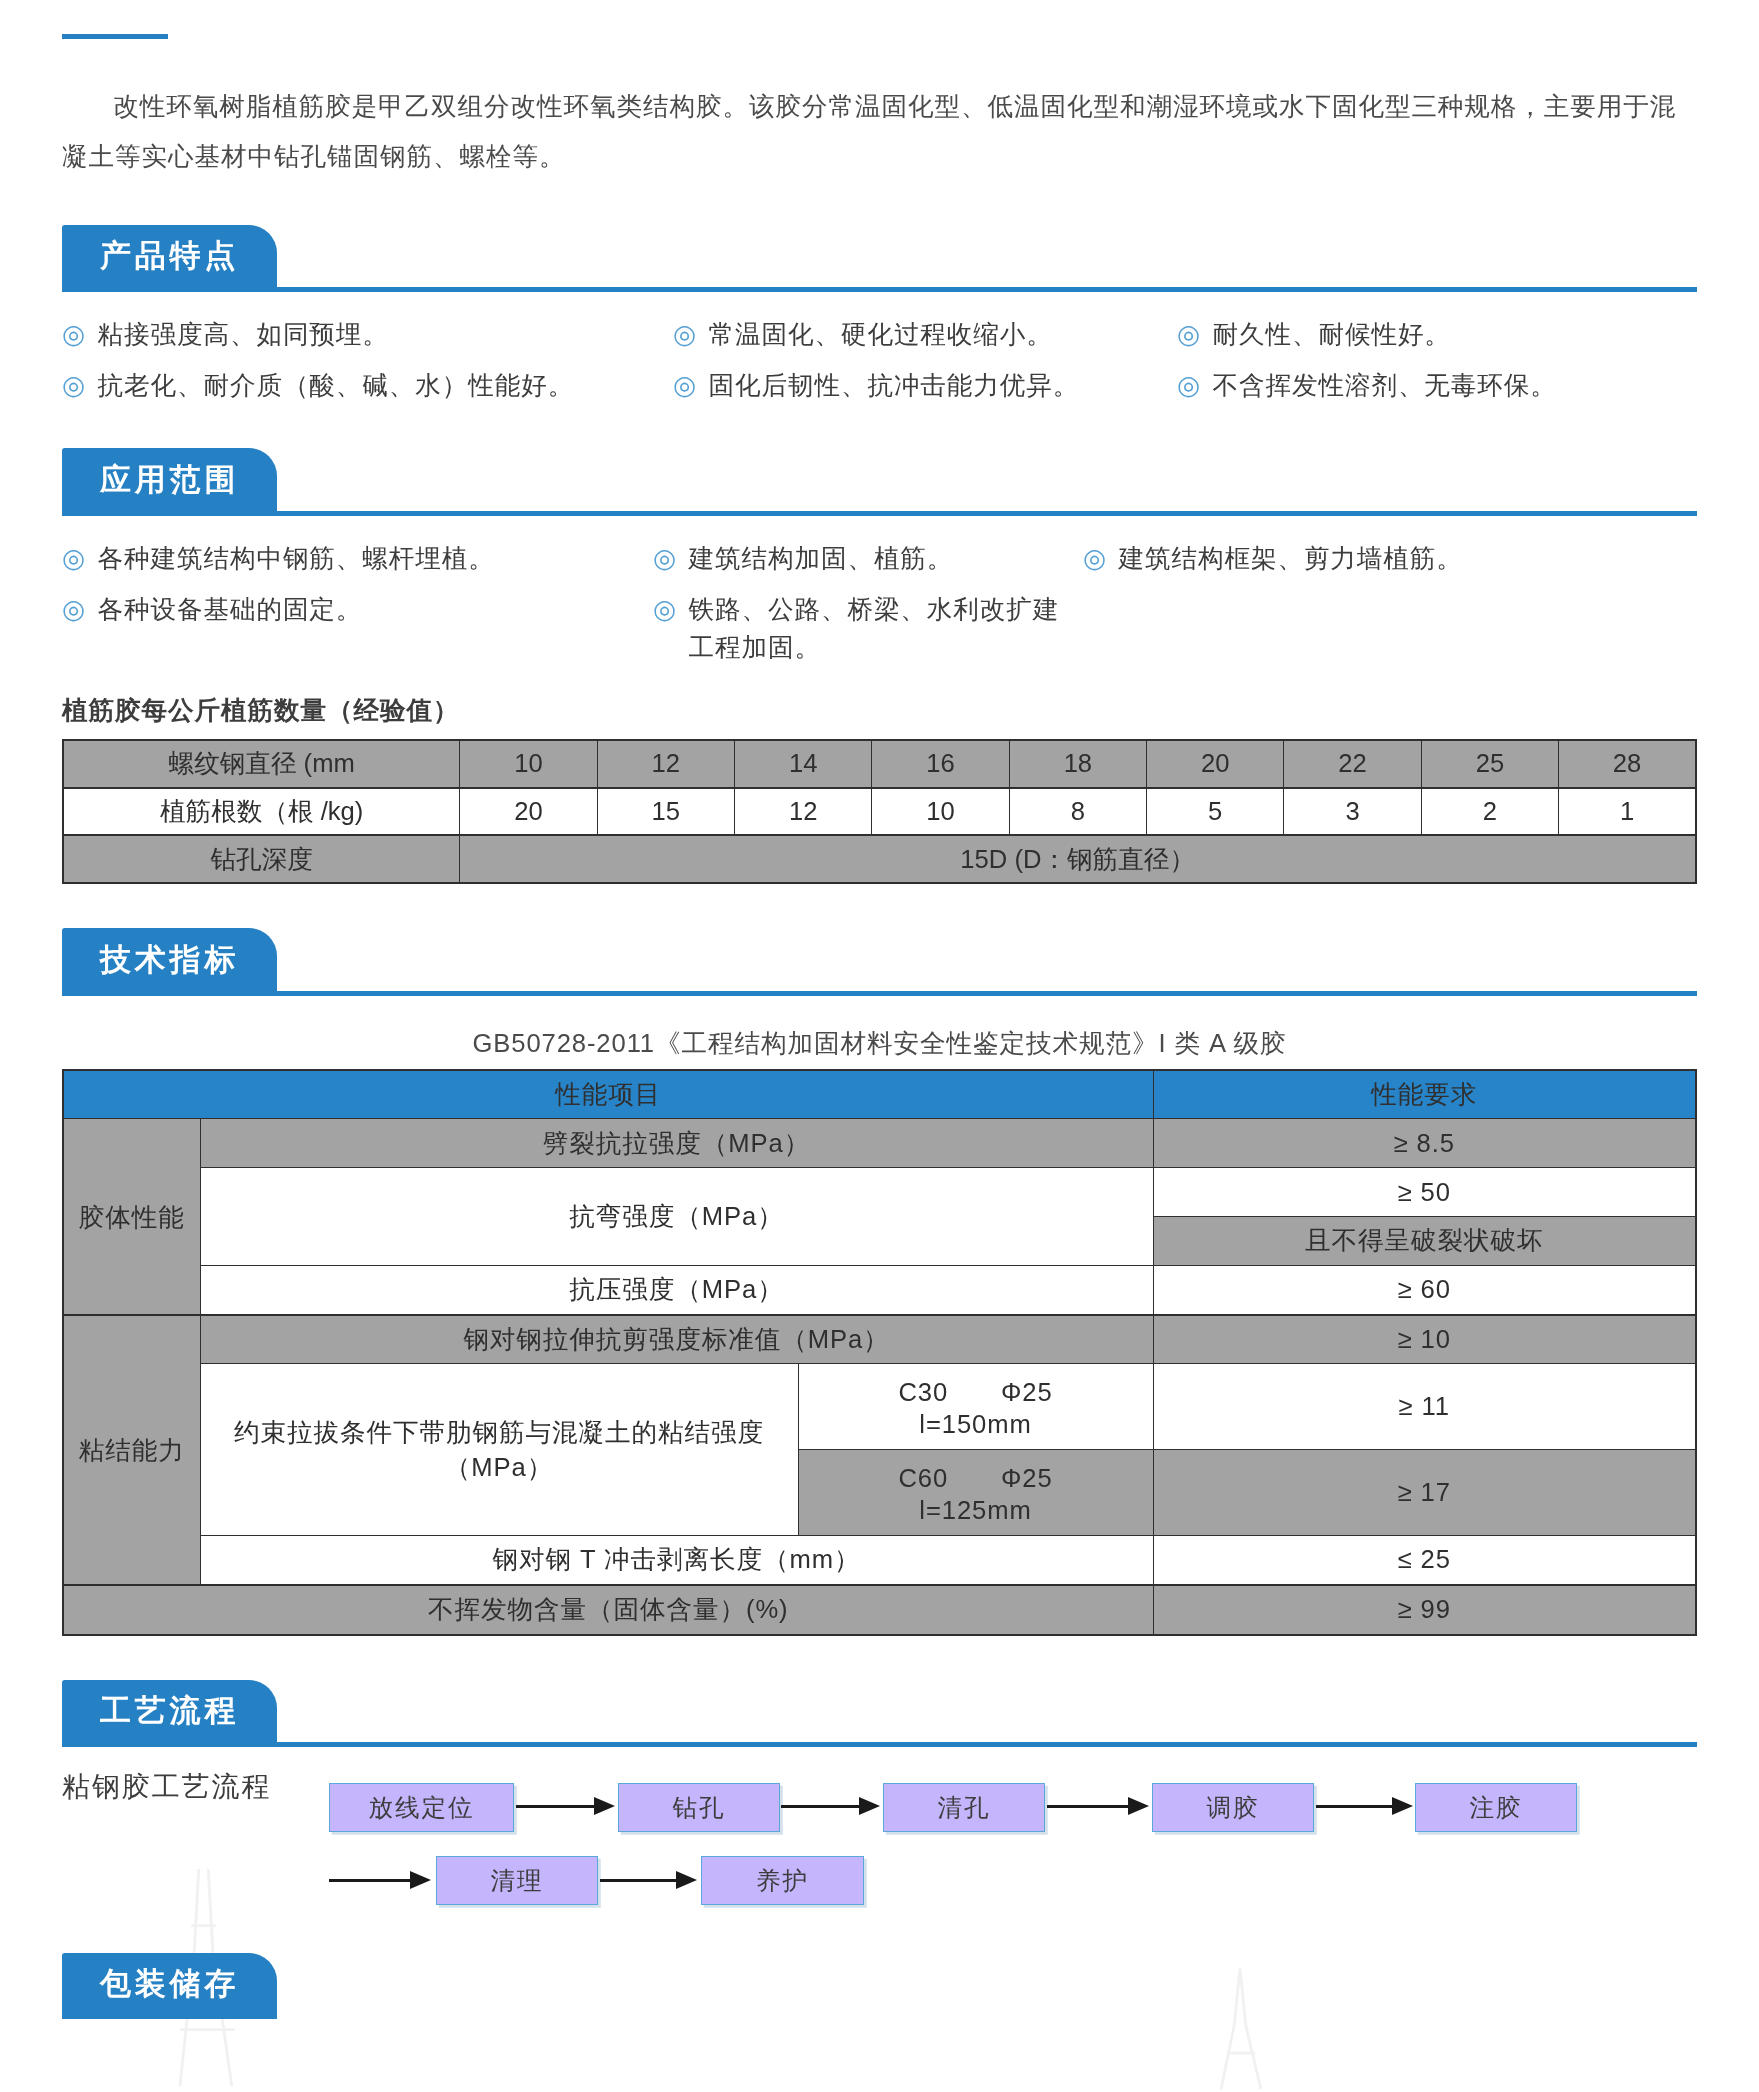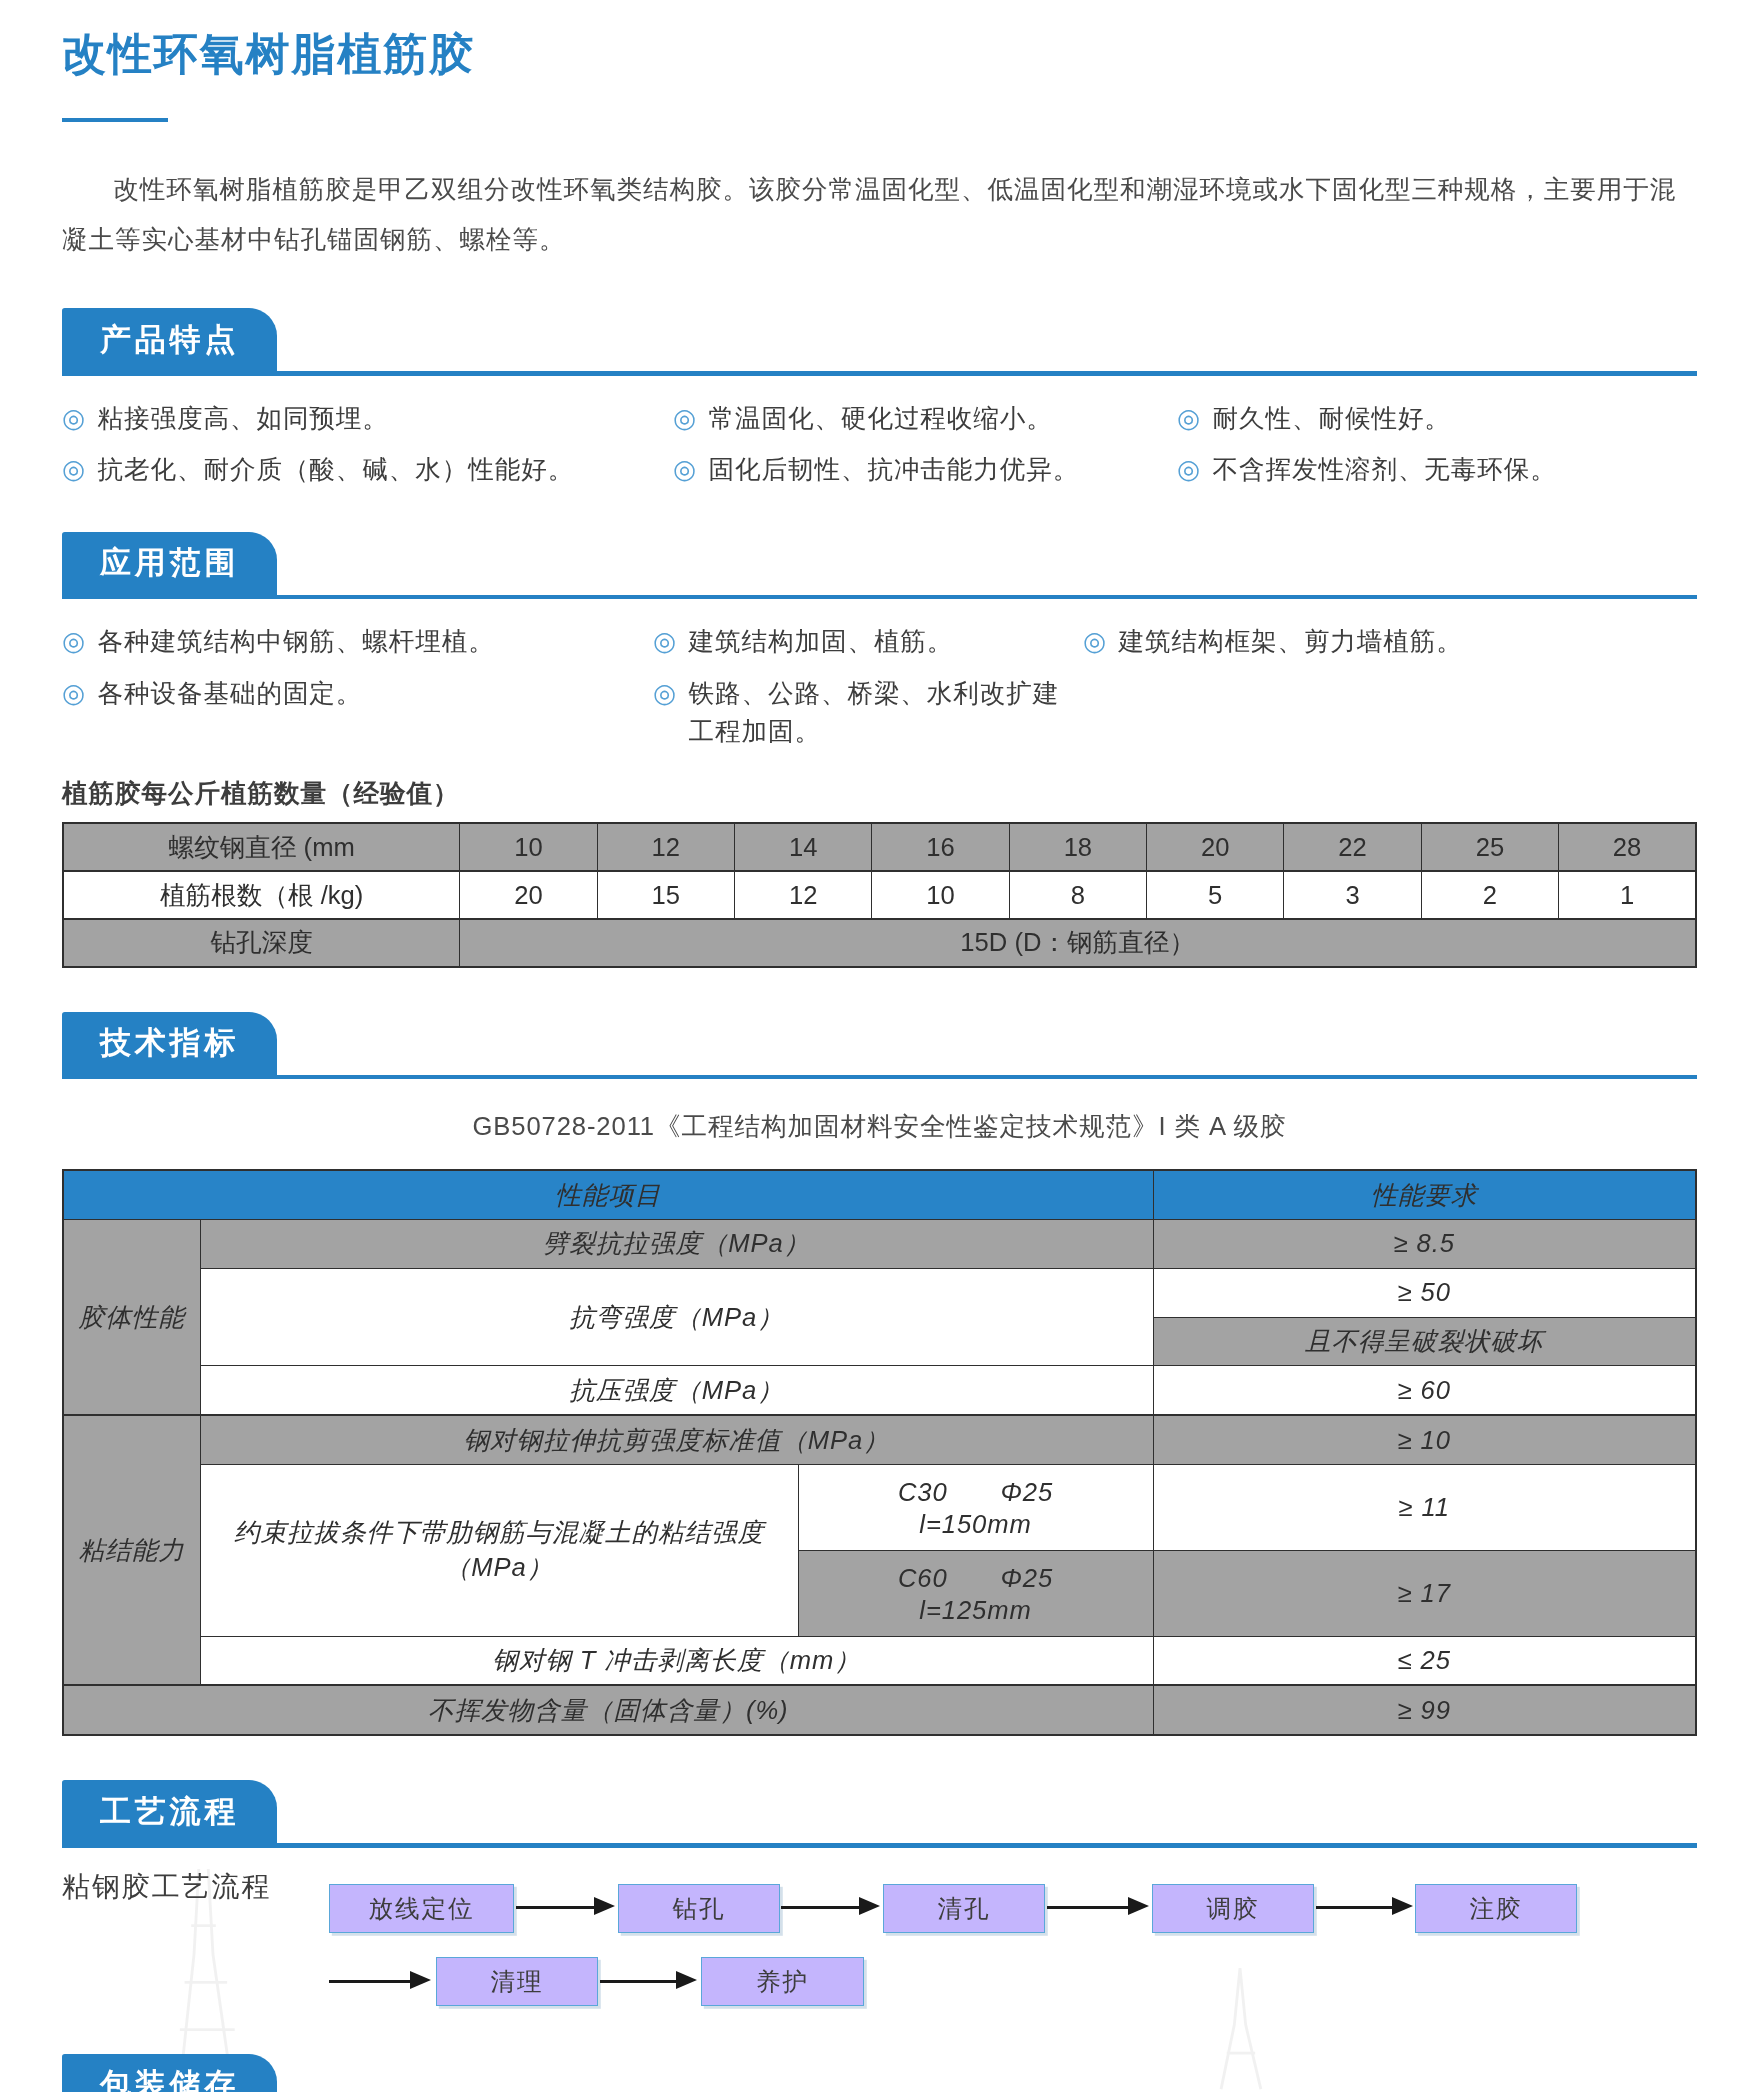--- a/index.html
+++ b/index.html
@@ -55,21 +55,21 @@
     border:1.9px solid #2f2f2f; border-top-width:2.8px; border-bottom-width:2.8px;
     text-align:center; vertical-align:middle;
     font-size:25.6px; color:#2f2f2f; height:42px; padding:1.9px 5.7px;
   }
   .gray { background:#a3a3a3; }
 
   
   .tech-caption { margin-top:30px; text-align:center; font-size:25.6px; color:#4a4a4a; letter-spacing:0.9px; }
   table.tech-table {
     border-collapse:collapse; width:100%; table-layout:fixed;
-    margin-top:25px; border:2.8px solid #2f2f2f;font-style:italic;
+    margin-top:8px; border:2.8px solid #2f2f2f;
   }
   table.tech-table td {
     border:1.9px solid #2f2f2f; text-align:center; vertical-align:middle;
     font-size:25.6px; color:#2f2f2f; height:44px; padding:1.9px 7.6px; letter-spacing:0.9px;
   }
   .tech-head td {
     background:#2884c8; color:#ffffff; font-size:27.4px; height:49px;
     border-bottom-width:2.8px; letter-spacing:1.9px;
   }
   .tech-table td.tall { height:81px; }
@@ -94,21 +94,20 @@
   }
 
   
   .watermark { position:absolute; opacity:0.08; pointer-events:none; }
 </style>
 </head>
 <body>
 
 <div class="page">
 
-  <h1 class="page-title">改性环氧树脂植筋胶</h1>
   <div class="title-dash"></div>
   <p class="intro">改性环氧树脂植筋胶是甲乙双组分改性环氧类结构胶。该胶分常温固化型、低温固化型和潮湿环境或水下固化型三种规格，主要用于混凝土等实心基材中钻孔锚固钢筋、螺栓等。</p>
 
   <div class="section">
     <div class="section-badge">产品特点</div>
     <div class="section-line"></div>
   </div>
   <div class="bullets-grid features-grid">
     <div class="bullet-item">
         <span class="bullet-dot">◎</span>

